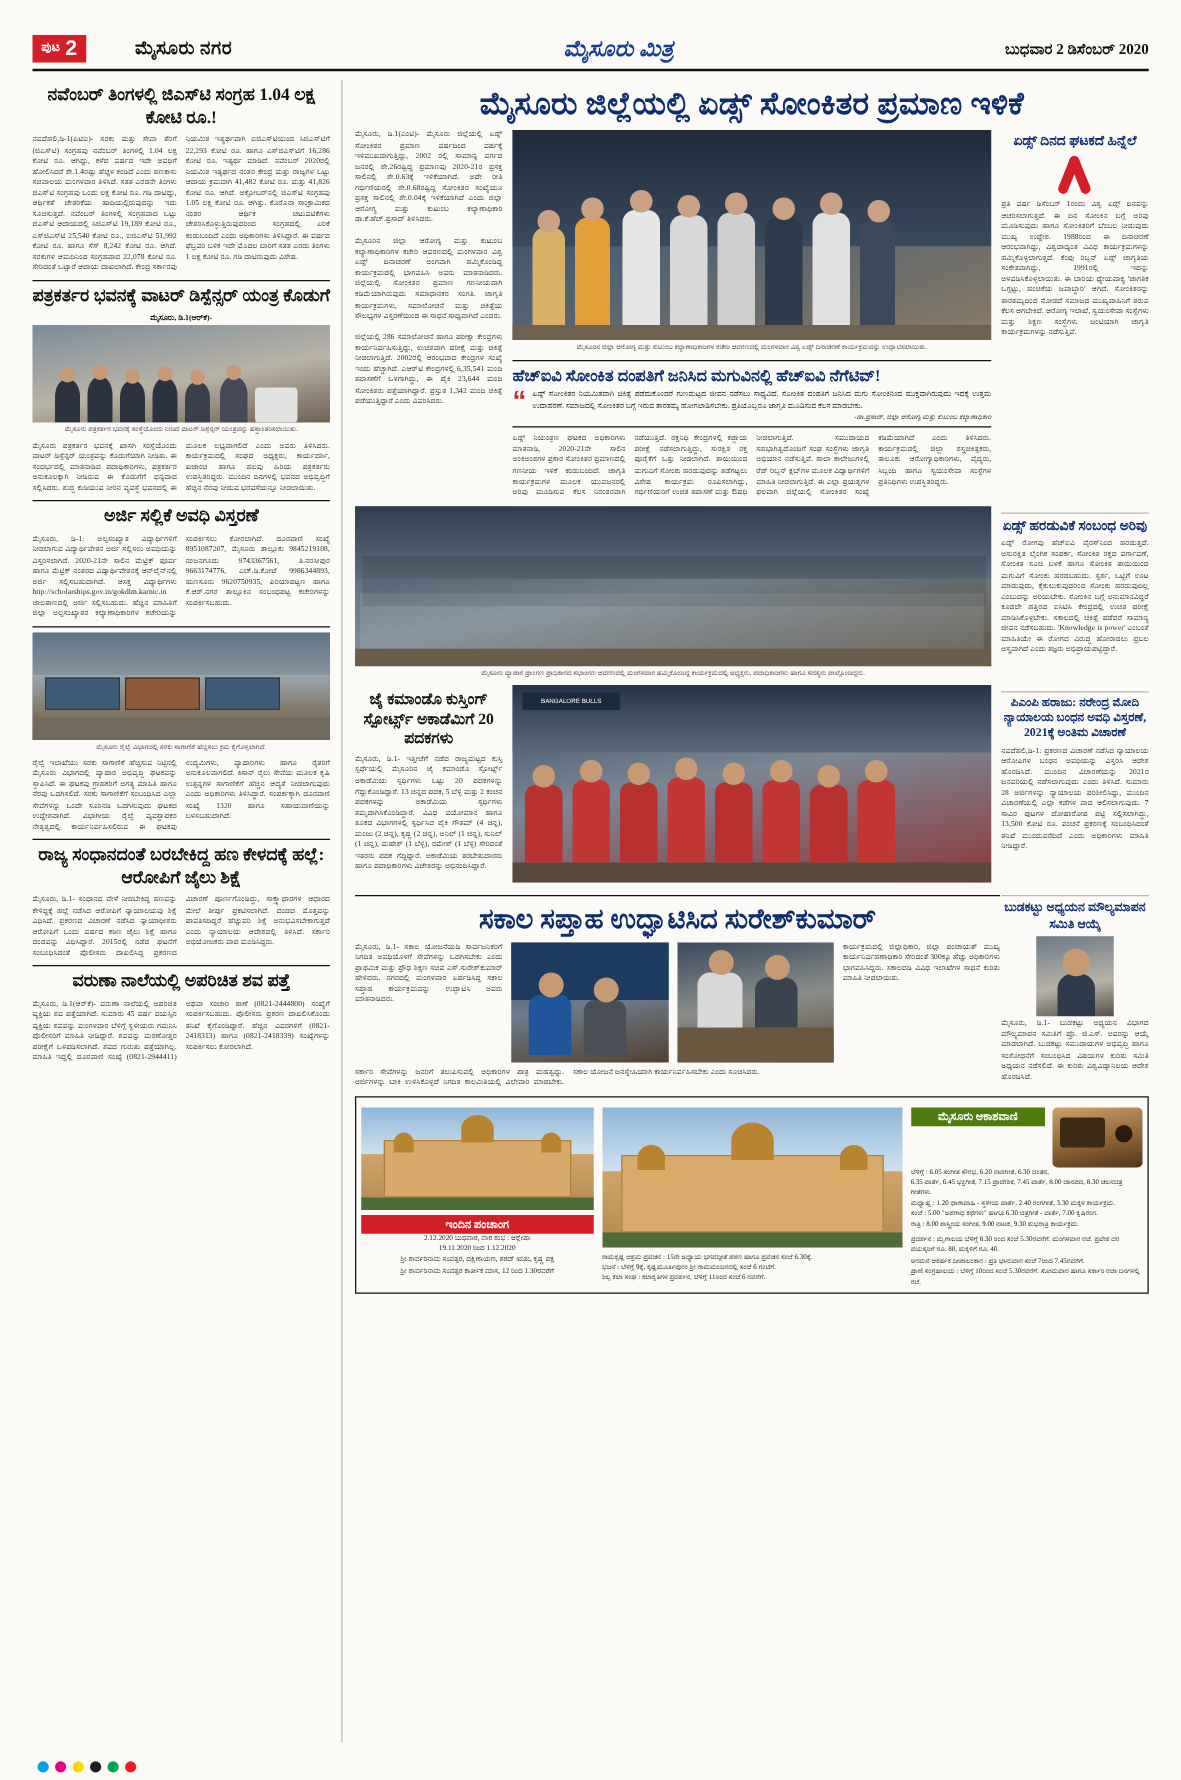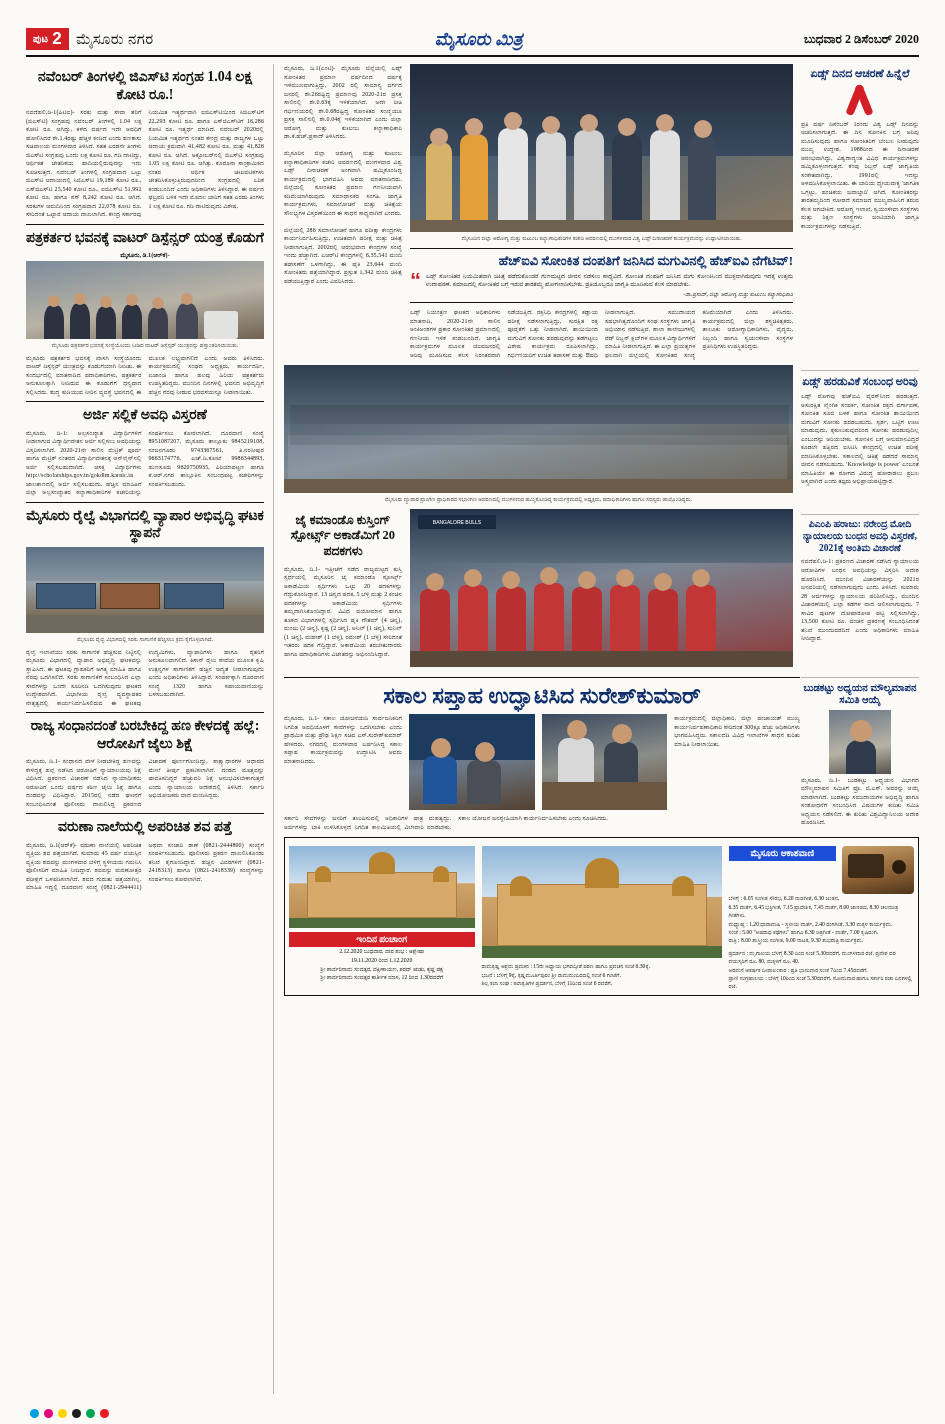--- a/index.html
+++ b/index.html
@@ -25,21 +25,21 @@
     padding-bottom: 5px;
   }
   .mh-left { display:flex; align-items:center; gap:7px; }
   .pagebadge {
     display:flex; align-items:center; gap:4px;
     background:#d41f26; color:#fff; padding:2px 7px 3px 7px;
     font-size:10px; font-weight:bold; letter-spacing:.3px;
     font-family:"Liberation Sans", sans-serif;
   }
   .pagebadge .num { font-size:17px; line-height:1; }
-  .mh-section { font-size:15px; font-weight:normal; letter-spacing:.4px; }
+  .mh-section { font-size:15px; font-weight:bold; letter-spacing:.4px;margin-left:32px; }
   .mh-logo { color:#1a3e8c; font-size:18px; font-weight:bold; font-style:italic; }
   .mh-date { font-size:12px; font-weight:bold; }
 
   
   .body-grid {
     display:grid;
     grid-template-columns: 248px 1fr;
     gap: 10px;
     margin-top: 7px;
     height: 1330px;
@@ -89,21 +89,21 @@
 
   
   .redbar {
     background:#e21b23; color:#fff; text-align:center;
     font-size:9.5px; font-weight:bold; line-height:1.5;
     padding:5px 6px; margin:4px 0 5px 0;
   }
 
   
   .quotebox { border-top:1px solid #111; border-bottom:1px solid #111; padding:4px 0 4px 0; margin:5px 0; }
-  .quote-h { text-align:right; font-size:13px; font-weight:bold; color:#0d2d6b; margin-bottom:3px; }
+  .quote-h { text-align:left; font-size:13px; font-weight:bold; color:#0d2d6b; margin-bottom:3px; }
   .quote-body { display:flex; gap:5px; }
   .qmark { font-size:22px; color:#d41f26; font-weight:bold; line-height:.8; font-family:"Liberation Sans",sans-serif;}
   .quote-text { font-size:6.1px; line-height:1.45; text-align:justify; }
   .quote-attr { font-size:5.6px; font-style:italic; text-align:right; margin-top:2px; }
 
   
   .railhead {
     text-align:center; font-size:11px; font-weight:bold; line-height:1.25;
     color:#0d2d6b; margin:3px 0 3px 0;
   }
@@ -115,21 +115,21 @@
   .ribbon:after{ left:13px; transform:rotate(-22deg); }
 
   
   .panorama-box { border:1px solid #111; padding:4px; }
   .panorama-title {
     background:#f3c3c6; color:#8a1014; font-weight:bold; font-size:11px;
     text-align:left; padding:2px 6px;
   }
   .calendar-title { background:#d41f26; color:#fff; font-size:9px; font-weight:bold; text-align:center; padding:2px; }
   .cal-text { font-size:5.8px; line-height:1.5; text-align:center; }
-  .akash-title { background:#1d4ed8; color:#fff; font-size:9px; font-weight:bold; text-align:center; padding:2px 4px; }
+  .akash-title { background:#4d7c0f; color:#fff; font-size:9px; font-weight:bold; text-align:center; padding:2px 4px; }
   .akash-text { font-size:5.6px; line-height:1.5; }
   .bullet-line { font-size:5.6px; line-height:1.5; }
 
   
   .footer-dots { position:absolute; left:30px; bottom:6px; display:flex; gap:5px; }
   .footer-dots i { width:9px; height:9px; border-radius:50%; display:block; }
   .hdr-blue { color:#0d2d6b; }
   .center { text-align:center; }
   .mt4 { margin-top:4px; } .mt6{ margin-top:6px; }
 </style>
@@ -176,21 +176,20 @@
         <div class="fig" style="left:178px;width:34px;height:28px;background:#e2e3e0;border-radius:3px;"></div>
       </div>
       <div class="caption">ಮೈಸೂರು ಪತ್ರಕರ್ತರ ಭವನಕ್ಕೆ ಸಂಸ್ಥೆಯೊಂದು ನೀಡಿದ ವಾಟರ್ ಡಿಸ್ಪೆನ್ಸರ್ ಯಂತ್ರವನ್ನು ಹಸ್ತಾಂತರಿಸಲಾಯಿತು.</div>
       <div class="body-text c2 mt4">ಮೈಸೂರು ಪತ್ರಕರ್ತರ ಭವನಕ್ಕೆ ಖಾಸಗಿ ಸಂಸ್ಥೆಯೊಂದು ವಾಟರ್ ಡಿಸ್ಪೆನ್ಸರ್ ಯಂತ್ರವನ್ನು ಕೊಡುಗೆಯಾಗಿ ನೀಡಿತು. ಈ ಸಂದರ್ಭದಲ್ಲಿ ಮಾತನಾಡಿದ ಪದಾಧಿಕಾರಿಗಳು, ಪತ್ರಕರ್ತರ ಅನುಕೂಲಕ್ಕಾಗಿ ನೀಡಿರುವ ಈ ಕೊಡುಗೆಗೆ ಧನ್ಯವಾದ ಸಲ್ಲಿಸಿದರು. ಶುದ್ಧ ಕುಡಿಯುವ ನೀರಿನ ವ್ಯವಸ್ಥೆ ಭವನದಲ್ಲಿ ಈ ಮೂಲಕ ಲಭ್ಯವಾಗಲಿದೆ ಎಂದು ಅವರು ತಿಳಿಸಿದರು. ಕಾರ್ಯಕ್ರಮದಲ್ಲಿ ಸಂಘದ ಅಧ್ಯಕ್ಷರು, ಕಾರ್ಯದರ್ಶಿ, ಖಜಾಂಚಿ ಹಾಗೂ ಹಲವು ಹಿರಿಯ ಪತ್ರಕರ್ತರು ಉಪಸ್ಥಿತರಿದ್ದರು. ಮುಂದಿನ ದಿನಗಳಲ್ಲಿ ಭವನದ ಅಭಿವೃದ್ಧಿಗೆ ಹೆಚ್ಚಿನ ನೆರವು ನೀಡುವ ಭರವಸೆಯನ್ನೂ ನೀಡಲಾಯಿತು.</div>
 
       <div class="rule"></div>
       <div class="hl s2">ಅರ್ಜಿ ಸಲ್ಲಿಕೆ ಅವಧಿ ವಿಸ್ತರಣೆ</div>
       <div class="body-text c2">ಮೈಸೂರು, ಡಿ-1: ಅಲ್ಪಸಂಖ್ಯಾತ ವಿದ್ಯಾರ್ಥಿಗಳಿಗೆ ನೀಡಲಾಗುವ ವಿದ್ಯಾರ್ಥಿವೇತನ ಅರ್ಜಿ ಸಲ್ಲಿಸಲು ಅವಧಿಯನ್ನು ವಿಸ್ತರಿಸಲಾಗಿದೆ. 2020-21ನೇ ಸಾಲಿನ ಮೆಟ್ರಿಕ್ ಪೂರ್ವ ಹಾಗೂ ಮೆಟ್ರಿಕ್ ನಂತರದ ವಿದ್ಯಾರ್ಥಿವೇತನಕ್ಕೆ ಆನ್‌ಲೈನ್‌ನಲ್ಲಿ ಅರ್ಜಿ ಸಲ್ಲಿಸಬಹುದಾಗಿದೆ. ಆಸಕ್ತ ವಿದ್ಯಾರ್ಥಿಗಳು http://scholarships.gov.in/gokdlm.karnic.in ಜಾಲತಾಣದಲ್ಲಿ ಅರ್ಜಿ ಸಲ್ಲಿಸಬಹುದು. ಹೆಚ್ಚಿನ ಮಾಹಿತಿಗೆ ಜಿಲ್ಲಾ ಅಲ್ಪಸಂಖ್ಯಾತರ ಕಲ್ಯಾಣಾಧಿಕಾರಿಗಳ ಕಚೇರಿಯನ್ನು ಸಂಪರ್ಕಿಸಲು ಕೋರಲಾಗಿದೆ. ದೂರವಾಣಿ ಸಂಖ್ಯೆ 8951087207, ಮೈಸೂರು ತಾಲ್ಲೂಕು 9845219108, ನಂಜನಗೂಡು 9743367561, ತಿ.ನರಸೀಪುರ 9663174776, ಎಚ್.ಡಿ.ಕೋಟೆ 9986344893, ಹುಣಸೂರು 9620750935, ಪಿರಿಯಾಪಟ್ಟಣ ಹಾಗೂ ಕೆ.ಆರ್.ನಗರ ತಾಲ್ಲೂಕಿನ ಸಂಬಂಧಪಟ್ಟ ಕಚೇರಿಗಳನ್ನು ಸಂಪರ್ಕಿಸಬಹುದು.</div>
 
       <div class="rule"></div>
-      <div class="hl s2">ಮೈಸೂರು ರೈಲ್ವೆ ವಿಭಾಗದಲ್ಲಿ ವ್ಯಾಪಾರ ಅಭಿವೃದ್ಧಿ ಘಟಕ ಸ್ಥಾಪನೆ</div>
       <div class="photo ph-train" style="height:86px;">
         <div style="position:absolute;left:0;bottom:18px;width:100%;height:34px;background:linear-gradient(180deg,#9aa7ae,#7d6f5c);"></div>
         <div style="position:absolute;left:10px;bottom:24px;width:60px;height:26px;background:#3f5b77;border:1px solid #2b3c4e;"></div>
         <div style="position:absolute;left:74px;bottom:24px;width:60px;height:26px;background:#8d5a3c;border:1px solid #4e3018;"></div>
         <div style="position:absolute;left:138px;bottom:24px;width:60px;height:26px;background:#3f5b77;border:1px solid #2b3c4e;"></div>
         <div style="position:absolute;left:0;bottom:0;width:100%;height:18px;background:#6f6a5c;"></div>
       </div>
       <div class="caption">ಮೈಸೂರು ರೈಲ್ವೆ ವಿಭಾಗದಲ್ಲಿ ಸರಕು ಸಾಗಾಣಿಕೆ ಹೆಚ್ಚಿಸಲು ಕ್ರಮ ಕೈಗೊಳ್ಳಲಾಗಿದೆ.</div>
       <div class="body-text c2 mt4">ರೈಲ್ವೆ ಇಲಾಖೆಯು ಸರಕು ಸಾಗಾಣಿಕೆ ಹೆಚ್ಚಿಸುವ ನಿಟ್ಟಿನಲ್ಲಿ ಮೈಸೂರು ವಿಭಾಗದಲ್ಲಿ ವ್ಯಾಪಾರ ಅಭಿವೃದ್ಧಿ ಘಟಕವನ್ನು ಸ್ಥಾಪಿಸಿದೆ. ಈ ಘಟಕವು ಗ್ರಾಹಕರಿಗೆ ಅಗತ್ಯ ಮಾಹಿತಿ ಹಾಗೂ ನೆರವು ಒದಗಿಸಲಿದೆ. ಸರಕು ಸಾಗಾಣಿಕೆಗೆ ಸಂಬಂಧಿಸಿದ ಎಲ್ಲಾ ಸೇವೆಗಳನ್ನು ಒಂದೇ ಸೂರಿನಡಿ ಒದಗಿಸುವುದು ಘಟಕದ ಉದ್ದೇಶವಾಗಿದೆ. ವಿಭಾಗೀಯ ರೈಲ್ವೆ ವ್ಯವಸ್ಥಾಪಕರ ನೇತೃತ್ವದಲ್ಲಿ ಕಾರ್ಯನಿರ್ವಹಿಸಲಿರುವ ಈ ಘಟಕವು ಉದ್ಯಮಿಗಳು, ವ್ಯಾಪಾರಿಗಳು ಹಾಗೂ ರೈತರಿಗೆ ಅನುಕೂಲವಾಗಲಿದೆ. ಕಿಸಾನ್ ರೈಲು ಸೇವೆಯ ಮೂಲಕ ಕೃಷಿ ಉತ್ಪನ್ನಗಳ ಸಾಗಾಣಿಕೆಗೆ ಹೆಚ್ಚಿನ ಆದ್ಯತೆ ನೀಡಲಾಗುವುದು ಎಂದು ಅಧಿಕಾರಿಗಳು ತಿಳಿಸಿದ್ದಾರೆ. ಸಂಪರ್ಕಕ್ಕಾಗಿ ದೂರವಾಣಿ ಸಂಖ್ಯೆ 1320 ಹಾಗೂ ಸಹಾಯವಾಣಿಯನ್ನು ಬಳಸಬಹುದಾಗಿದೆ.</div>
 
@@ -198,20 +197,25 @@
       <div class="hl s2">ರಾಜ್ಯ ಸಂಧಾನದಂತೆ ಬರಬೇಕಿದ್ದ ಹಣ ಕೇಳದಕ್ಕೆ ಹಲ್ಲೆ: ಆರೋಪಿಗೆ ಜೈಲು ಶಿಕ್ಷೆ</div>
       <div class="body-text c2">ಮೈಸೂರು, ಡಿ.1- ಸಂಧಾನದ ವೇಳೆ ನೀಡಬೇಕಿದ್ದ ಹಣವನ್ನು ಕೇಳಿದ್ದಕ್ಕೆ ಹಲ್ಲೆ ನಡೆಸಿದ ಆರೋಪಿಗೆ ನ್ಯಾಯಾಲಯವು ಶಿಕ್ಷೆ ವಿಧಿಸಿದೆ. ಪ್ರಕರಣದ ವಿಚಾರಣೆ ನಡೆಸಿದ ನ್ಯಾಯಾಧೀಶರು ಆರೋಪಿಗೆ ಒಂದು ವರ್ಷದ ಕಠಿಣ ಜೈಲು ಶಿಕ್ಷೆ ಹಾಗೂ ದಂಡವನ್ನು ವಿಧಿಸಿದ್ದಾರೆ. 2015ರಲ್ಲಿ ನಡೆದ ಘಟನೆಗೆ ಸಂಬಂಧಿಸಿದಂತೆ ಪೊಲೀಸರು ದಾಖಲಿಸಿದ್ದ ಪ್ರಕರಣದ ವಿಚಾರಣೆ ಪೂರ್ಣಗೊಂಡಿದ್ದು, ಸಾಕ್ಷ್ಯಾಧಾರಗಳ ಆಧಾರದ ಮೇಲೆ ತೀರ್ಪು ಪ್ರಕಟಿಸಲಾಗಿದೆ. ದಂಡದ ಮೊತ್ತವನ್ನು ಪಾವತಿಸದಿದ್ದರೆ ಹೆಚ್ಚುವರಿ ಶಿಕ್ಷೆ ಅನುಭವಿಸಬೇಕಾಗುತ್ತದೆ ಎಂದು ನ್ಯಾಯಾಲಯ ಆದೇಶದಲ್ಲಿ ತಿಳಿಸಿದೆ. ಸರ್ಕಾರಿ ಅಭಿಯೋಜಕರು ವಾದ ಮಂಡಿಸಿದ್ದರು.</div>
 
       <div class="rule"></div>
       <div class="hl s2">ವರುಣಾ ನಾಲೆಯಲ್ಲಿ ಅಪರಿಚಿತ ಶವ ಪತ್ತೆ</div>
       <div class="body-text c2">ಮೈಸೂರು, ಡಿ.1(ಆರ್‌ಕೆ)- ವರುಣಾ ನಾಲೆಯಲ್ಲಿ ಅಪರಿಚಿತ ವ್ಯಕ್ತಿಯ ಶವ ಪತ್ತೆಯಾಗಿದೆ. ಸುಮಾರು 45 ವರ್ಷ ವಯಸ್ಸಿನ ವ್ಯಕ್ತಿಯ ಶವವನ್ನು ಮಂಗಳವಾರ ಬೆಳಿಗ್ಗೆ ಸ್ಥಳೀಯರು ಗಮನಿಸಿ ಪೊಲೀಸರಿಗೆ ಮಾಹಿತಿ ನೀಡಿದ್ದಾರೆ. ಶವವನ್ನು ಮರಣೋತ್ತರ ಪರೀಕ್ಷೆಗೆ ಒಳಪಡಿಸಲಾಗಿದೆ. ಶವದ ಗುರುತು ಪತ್ತೆಯಾಗಿಲ್ಲ. ಮಾಹಿತಿ ಇದ್ದಲ್ಲಿ ದೂರವಾಣಿ ಸಂಖ್ಯೆ (0821-2944411) ಅಥವಾ ಸಂಚಾರಿ ಠಾಣೆ (0821-2444800) ಸಂಖ್ಯೆಗೆ ಸಂಪರ್ಕಿಸಬಹುದು. ಪೊಲೀಸರು ಪ್ರಕರಣ ದಾಖಲಿಸಿಕೊಂಡು ತನಿಖೆ ಕೈಗೊಂಡಿದ್ದಾರೆ. ಹೆಚ್ಚಿನ ವಿವರಗಳಿಗೆ (0821-2418313) ಹಾಗೂ (0821-2418339) ಸಂಖ್ಯೆಗಳನ್ನು ಸಂಪರ್ಕಿಸಲು ಕೋರಲಾಗಿದೆ.</div>
     </div>
 
     <div class="col">
 
+      <div style="display:grid; grid-template-columns: 1fr 1fr; gap:8px;">
+        <div style="grid-column:1 / span 2;">
+          <div class="hl big hdr-blue">ಮೈಸೂರು ಜಿಲ್ಲೆಯಲ್ಲಿ ಏಡ್ಸ್ ಸೋಂಕಿತರ ಪ್ರಮಾಣ ಇಳಿಕೆ</div>
+        </div>
+      </div>
 
       <div style="display:grid; grid-template-columns: 118px 1fr 118px; gap:8px;">
 
         <div>
           <div class="body-text" style="white-space:pre-line;">ಮೈಸೂರು, ಡಿ.1(ಎಂಟಿ)- ಮೈಸೂರು ಜಿಲ್ಲೆಯಲ್ಲಿ ಏಡ್ಸ್ ಸೋಂಕಿತರ ಪ್ರಮಾಣ ವರ್ಷದಿಂದ ವರ್ಷಕ್ಕೆ ಇಳಿಮುಖವಾಗುತ್ತಿದ್ದು, 2002 ರಲ್ಲಿ ಸಾಮಾನ್ಯ ವರ್ಗದ ಜನರಲ್ಲಿ ಶೇ.26ರಷ್ಟಿದ್ದ ಪ್ರಮಾಣವು 2020-21ರ ಪ್ರಸಕ್ತ ಸಾಲಿನಲ್ಲಿ ಶೇ.0.63ಕ್ಕೆ ಇಳಿಕೆಯಾಗಿದೆ. ಅದೇ ರೀತಿ ಗರ್ಭಿಣಿಯರಲ್ಲಿ ಶೇ.0.68ರಷ್ಟಿದ್ದ ಸೋಂಕಿತರ ಸಂಖ್ಯೆಯೂ ಪ್ರಸಕ್ತ ಸಾಲಿನಲ್ಲಿ ಶೇ.0.04ಕ್ಕೆ ಇಳಿಕೆಯಾಗಿದೆ ಎಂದು ಜಿಲ್ಲಾ ಆರೋಗ್ಯ ಮತ್ತು ಕುಟುಂಬ ಕಲ್ಯಾಣಾಧಿಕಾರಿ ಡಾ.ಕೆ.ಹೆಚ್.ಪ್ರಸಾದ್ ತಿಳಿಸಿದರು.
 
 ಮೈಸೂರಿನ ಜಿಲ್ಲಾ ಆರೋಗ್ಯ ಮತ್ತು ಕುಟುಂಬ ಕಲ್ಯಾಣಾಧಿಕಾರಿಗಳ ಕಚೇರಿ ಆವರಣದಲ್ಲಿ ಮಂಗಳವಾರ ವಿಶ್ವ ಏಡ್ಸ್ ದಿನಾಚರಣೆ ಅಂಗವಾಗಿ ಹಮ್ಮಿಕೊಂಡಿದ್ದ ಕಾರ್ಯಕ್ರಮದಲ್ಲಿ ಭಾಗವಹಿಸಿ ಅವರು ಮಾತನಾಡಿದರು. ಜಿಲ್ಲೆಯಲ್ಲಿ ಸೋಂಕಿತರ ಪ್ರಮಾಣ ಗಣನೀಯವಾಗಿ ಕಡಿಮೆಯಾಗಿರುವುದು ಸಮಾಧಾನಕರ ಸಂಗತಿ. ಜಾಗೃತಿ ಕಾರ್ಯಕ್ರಮಗಳು, ಸಮಾಲೋಚನೆ ಮತ್ತು ಚಿಕಿತ್ಸೆಯ ಸೌಲಭ್ಯಗಳ ವಿಸ್ತರಣೆಯಿಂದ ಈ ಸಾಧನೆ ಸಾಧ್ಯವಾಗಿದೆ ಎಂದರು.
 
 ಜಿಲ್ಲೆಯಲ್ಲಿ 286 ಸಮಾಲೋಚನೆ ಹಾಗೂ ಪರೀಕ್ಷಾ ಕೇಂದ್ರಗಳು ಕಾರ್ಯನಿರ್ವಹಿಸುತ್ತಿದ್ದು, ಉಚಿತವಾಗಿ ಪರೀಕ್ಷೆ ಮತ್ತು ಚಿಕಿತ್ಸೆ ನೀಡಲಾಗುತ್ತಿದೆ. 2002ರಲ್ಲಿ ಆರಂಭವಾದ ಕೇಂದ್ರಗಳ ಸಂಖ್ಯೆ ಇಂದು ಹೆಚ್ಚಾಗಿದೆ. ಎಆರ್‌ಟಿ ಕೇಂದ್ರಗಳಲ್ಲಿ 6,35,541 ಮಂದಿ ತಪಾಸಣೆಗೆ ಒಳಗಾಗಿದ್ದು, ಈ ಪೈಕಿ 23,644 ಮಂದಿ ಸೋಂಕಿತರು ಪತ್ತೆಯಾಗಿದ್ದಾರೆ. ಪ್ರಸ್ತುತ 1,342 ಮಂದಿ ಚಿಕಿತ್ಸೆ ಪಡೆಯುತ್ತಿದ್ದಾರೆ ಎಂದು ವಿವರಿಸಿದರು.</div>
         </div>
@@ -247,21 +251,21 @@
                 <div class="quote-text">ಏಡ್ಸ್ ಸೋಂಕಿತರ ನಿಯಮಿತವಾಗಿ ಚಿಕಿತ್ಸೆ ಪಡೆದುಕೊಂಡರೆ ಗುಣಮಟ್ಟದ ಜೀವನ ನಡೆಸಲು ಸಾಧ್ಯವಿದೆ. ಸೋಂಕಿತ ದಂಪತಿಗೆ ಜನಿಸಿದ ಮಗು ಸೋಂಕಿನಿಂದ ಮುಕ್ತವಾಗಿರುವುದು ಇದಕ್ಕೆ ಉತ್ತಮ ಉದಾಹರಣೆ. ಸಮಾಜದಲ್ಲಿ ಸೋಂಕಿತರ ಬಗ್ಗೆ ಇರುವ ತಾರತಮ್ಯ ಹೋಗಲಾಡಿಸಬೇಕು. ಪ್ರತಿಯೊಬ್ಬರೂ ಜಾಗೃತಿ ಮೂಡಿಸುವ ಕೆಲಸ ಮಾಡಬೇಕು.</div>
                 <div class="quote-attr">-ಡಾ.ಪ್ರಸಾದ್, ಜಿಲ್ಲಾ ಆರೋಗ್ಯ ಮತ್ತು ಕುಟುಂಬ ಕಲ್ಯಾಣಾಧಿಕಾರಿ</div>
               </div>
             </div>
           </div>
 
           <div class="body-text c4">ಏಡ್ಸ್ ನಿಯಂತ್ರಣ ಘಟಕದ ಅಧಿಕಾರಿಗಳು ಮಾತನಾಡಿ, 2020-21ನೇ ಸಾಲಿನ ಅಂಕಿಅಂಶಗಳ ಪ್ರಕಾರ ಸೋಂಕಿತರ ಪ್ರಮಾಣದಲ್ಲಿ ಗಣನೀಯ ಇಳಿಕೆ ಕಂಡುಬಂದಿದೆ. ಜಾಗೃತಿ ಕಾರ್ಯಕ್ರಮಗಳ ಮೂಲಕ ಯುವಜನರಲ್ಲಿ ಅರಿವು ಮೂಡಿಸುವ ಕೆಲಸ ನಿರಂತರವಾಗಿ ನಡೆಯುತ್ತಿದೆ. ರಕ್ತನಿಧಿ ಕೇಂದ್ರಗಳಲ್ಲಿ ಕಡ್ಡಾಯ ಪರೀಕ್ಷೆ ನಡೆಸಲಾಗುತ್ತಿದ್ದು, ಸುರಕ್ಷಿತ ರಕ್ತ ಪೂರೈಕೆಗೆ ಒತ್ತು ನೀಡಲಾಗಿದೆ. ತಾಯಿಯಿಂದ ಮಗುವಿಗೆ ಸೋಂಕು ಹರಡುವುದನ್ನು ತಡೆಗಟ್ಟಲು ವಿಶೇಷ ಕಾರ್ಯಕ್ರಮ ರೂಪಿಸಲಾಗಿದ್ದು, ಗರ್ಭಿಣಿಯರಿಗೆ ಉಚಿತ ತಪಾಸಣೆ ಮತ್ತು ಔಷಧಿ ನೀಡಲಾಗುತ್ತಿದೆ. ಸಮುದಾಯದ ಸಹಭಾಗಿತ್ವದೊಂದಿಗೆ ಸಂಘ ಸಂಸ್ಥೆಗಳು ಜಾಗೃತಿ ಅಭಿಯಾನ ನಡೆಸುತ್ತಿವೆ. ಶಾಲಾ ಕಾಲೇಜುಗಳಲ್ಲಿ ರೆಡ್ ರಿಬ್ಬನ್ ಕ್ಲಬ್‌ಗಳ ಮೂಲಕ ವಿದ್ಯಾರ್ಥಿಗಳಿಗೆ ಮಾಹಿತಿ ನೀಡಲಾಗುತ್ತಿದೆ. ಈ ಎಲ್ಲಾ ಪ್ರಯತ್ನಗಳ ಫಲವಾಗಿ ಜಿಲ್ಲೆಯಲ್ಲಿ ಸೋಂಕಿತರ ಸಂಖ್ಯೆ ಕಡಿಮೆಯಾಗಿದೆ ಎಂದು ತಿಳಿಸಿದರು. ಕಾರ್ಯಕ್ರಮದಲ್ಲಿ ಜಿಲ್ಲಾ ಶಸ್ತ್ರಚಿಕಿತ್ಸಕರು, ತಾಲೂಕು ಆರೋಗ್ಯಾಧಿಕಾರಿಗಳು, ವೈದ್ಯರು, ಸಿಬ್ಬಂದಿ ಹಾಗೂ ಸ್ವಯಂಸೇವಾ ಸಂಸ್ಥೆಗಳ ಪ್ರತಿನಿಧಿಗಳು ಉಪಸ್ಥಿತರಿದ್ದರು.</div>
         </div>
 
         <div>
-          <div class="railhead">ಏಡ್ಸ್ ದಿನದ ಆಚರಣೆ ಹಿನ್ನೆಲೆ</div>
+          <div class="railhead">ಏಡ್ಸ್ ದಿನದ ಘಟಕದೆ ಹಿನ್ನೆಲೆ</div>
           <div class="ribbon"></div>
           <div class="body-text">ಪ್ರತಿ ವರ್ಷ ಡಿಸೆಂಬರ್ 1ರಂದು ವಿಶ್ವ ಏಡ್ಸ್ ದಿನವನ್ನು ಆಚರಿಸಲಾಗುತ್ತದೆ. ಈ ದಿನ ಸೋಂಕಿನ ಬಗ್ಗೆ ಅರಿವು ಮೂಡಿಸುವುದು ಹಾಗೂ ಸೋಂಕಿತರಿಗೆ ಬೆಂಬಲ ನೀಡುವುದು ಮುಖ್ಯ ಉದ್ದೇಶ. 1988ರಿಂದ ಈ ದಿನಾಚರಣೆ ಆರಂಭವಾಗಿದ್ದು, ವಿಶ್ವದಾದ್ಯಂತ ವಿವಿಧ ಕಾರ್ಯಕ್ರಮಗಳನ್ನು ಹಮ್ಮಿಕೊಳ್ಳಲಾಗುತ್ತದೆ. ಕೆಂಪು ರಿಬ್ಬನ್ ಏಡ್ಸ್ ಜಾಗೃತಿಯ ಸಂಕೇತವಾಗಿದ್ದು, 1991ರಲ್ಲಿ ಇದನ್ನು ಅಳವಡಿಸಿಕೊಳ್ಳಲಾಯಿತು. ಈ ಬಾರಿಯ ಧ್ಯೇಯವಾಕ್ಯ 'ಜಾಗತಿಕ ಒಗ್ಗಟ್ಟು, ಹಂಚಿಕೆಯ ಜವಾಬ್ದಾರಿ' ಆಗಿದೆ. ಸೋಂಕಿತರನ್ನು ತಾರತಮ್ಯದಿಂದ ನೋಡದೆ ಸಮಾಜದ ಮುಖ್ಯವಾಹಿನಿಗೆ ತರುವ ಕೆಲಸ ಆಗಬೇಕಿದೆ. ಆರೋಗ್ಯ ಇಲಾಖೆ, ಸ್ವಯಂಸೇವಾ ಸಂಸ್ಥೆಗಳು ಮತ್ತು ಶಿಕ್ಷಣ ಸಂಸ್ಥೆಗಳು ಜಂಟಿಯಾಗಿ ಜಾಗೃತಿ ಕಾರ್ಯಕ್ರಮಗಳನ್ನು ನಡೆಸುತ್ತಿವೆ.</div>
         </div>
       </div>
 
       <div style="display:grid; grid-template-columns: 1fr 118px; gap:8px; margin-top:6px;">
         <div>
           <div class="photo ph-group" style="height:128px;">
             <div style="position:absolute;left:0;top:0;width:100%;height:46%;background:linear-gradient(180deg,#2f3d4f,#5e6d7c);"></div>
             <div style="position:absolute;left:0;bottom:0;width:100%;height:14px;background:#6b5d4a;"></div>

